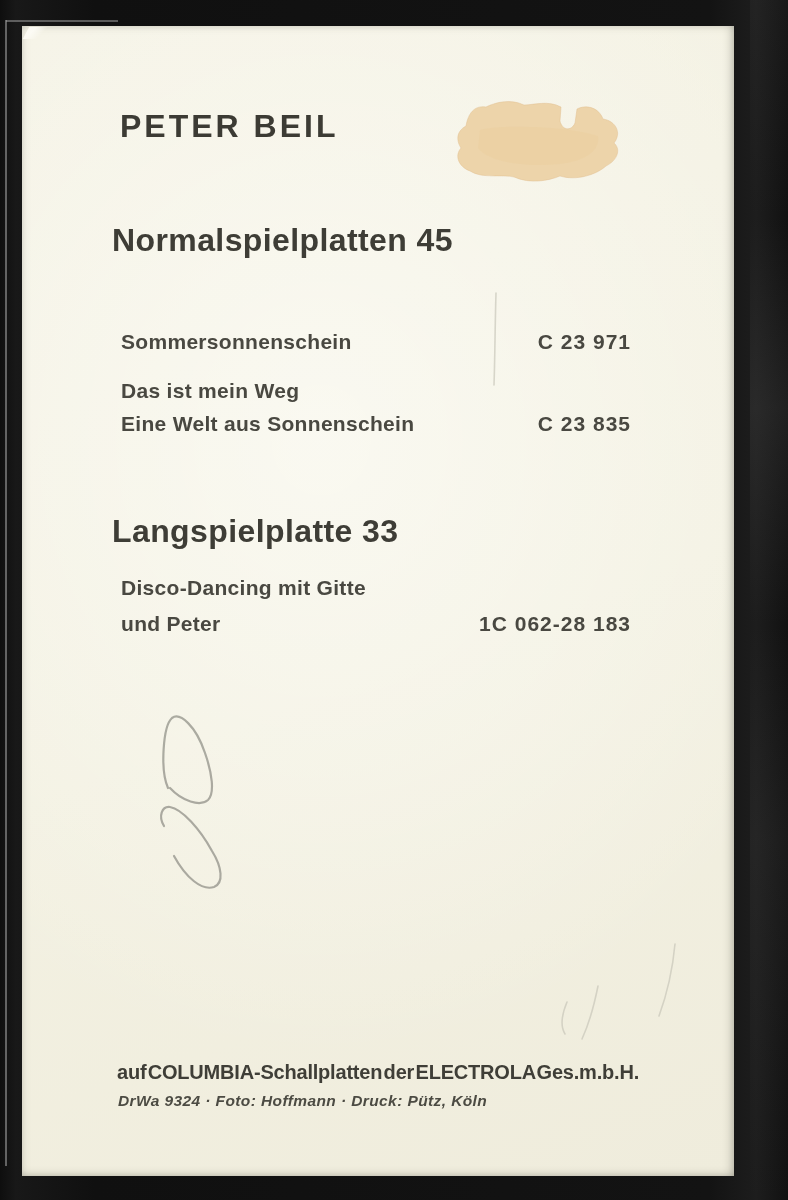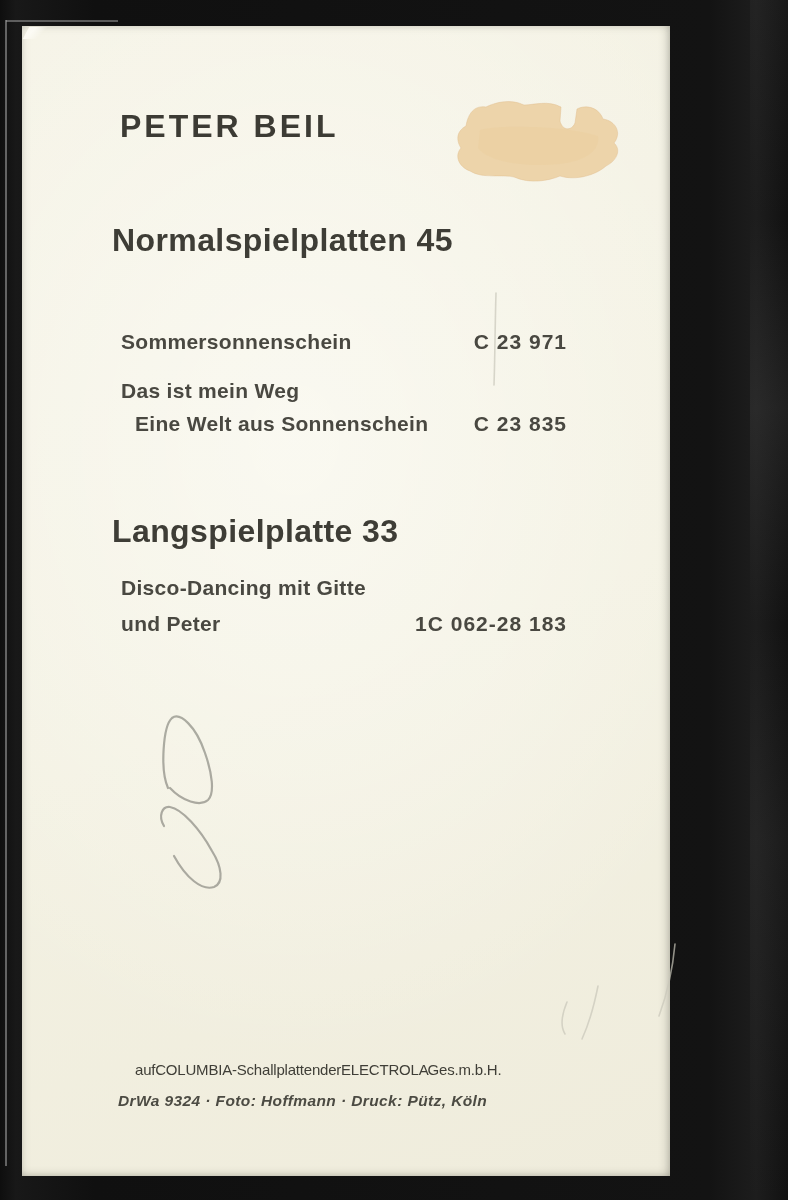--- a/index.html
+++ b/index.html
@@ -36,21 +36,21 @@
   }
   .frame-line-h {
     position: absolute;
     left: 6px; top: 20px;
     width: 112px; height: 2px;
     background: rgba(165,165,165,.5);
   }
   .card {
     position: absolute;
     left: 22px; top: 26px;
-    width: 648px; height: 1150px;
+    width: 712px; height: 1150px;
     background:
       radial-gradient(130% 90% at 42% 36%, rgba(255,255,252,.55) 0%, rgba(255,255,250,0) 60%),
       linear-gradient(160deg, #f5f3e6 0%, #f3f1e2 55%, #efecdc 100%);
     box-shadow:
       inset -7px 0 10px -5px rgba(95,95,85,.38),
       inset 0 -6px 9px -5px rgba(95,95,85,.30),
       inset 0 5px 8px -5px rgba(120,120,110,.25),
       inset 6px 0 8px -6px rgba(120,120,110,.22);
   }
   .corner-fold {
@@ -101,27 +101,27 @@
     font-size: 21px;
     font-weight: bold;
     letter-spacing: .3px;
     color: #494841;
     white-space: nowrap;
   }
   .row .cat { letter-spacing: 1px; }
   .e1l1 { top: 268px; }
   .e1row { top: 304px; }
   .e2l1 { top: 354px; }
-  .e2row { top: 386px; margin-left: 14px; }
+  .e2row { top: 386px; }
   .e3l1 { top: 551px; }
   .e3row { top: 586px; }
   .publisher {
-    left: 113px; top: 1036px;
-    font-size: 15px;
-    font-weight: normal;
+    left: 95px; top: 1036px;
+    font-size: 20px;
+    font-weight: bold;
     letter-spacing: -0.2px;
     word-spacing: -4px;
     color: #3f3e37;
   }
   .credits {
     left: 96px; top: 1067px;
     font-size: 15.5px;
     font-weight: bold;
     letter-spacing: .4px;
     color: #4c4b43;

